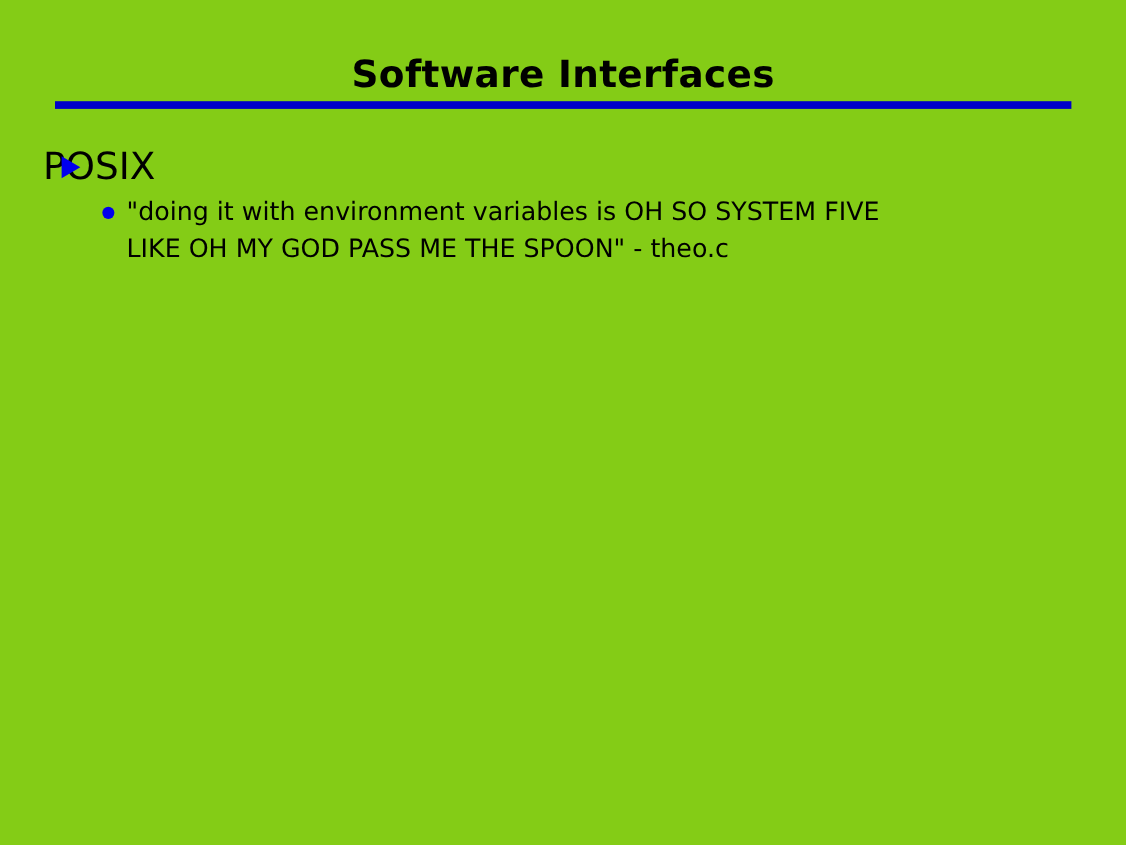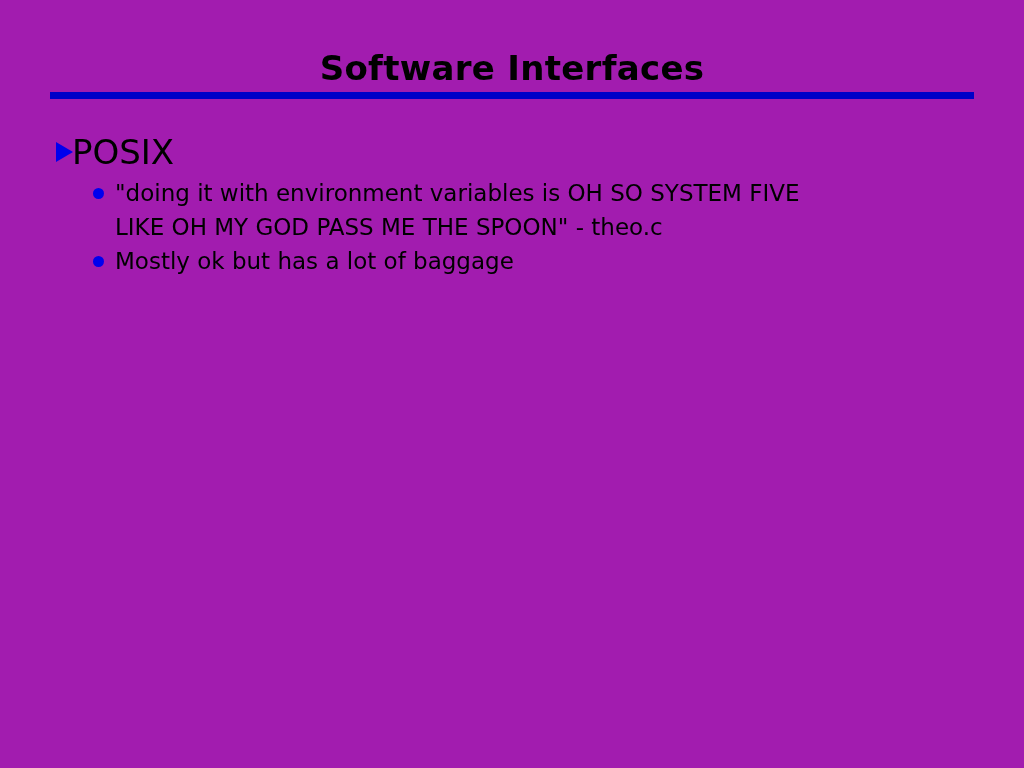--- a/index.html
+++ b/index.html
@@ -10,21 +10,21 @@
     width: 1024px;
     height: 768px;
     background: #ffffff;
     font-family: "DejaVu Sans", sans-serif;
     overflow: hidden;
   }
   .slide {
     position: relative;
     width: 1024px;
     height: 768px;
-    background: #a21caf;
+    background: #84cc16;
   }
 
   
   .title-block {
     position: absolute;
     left: 0;
     top: 48px;
     width: 1024px;
     text-align: center;
   }
@@ -51,21 +51,21 @@
   
   .body-block {
     position: absolute;
     left: 0;
     top: 128px;
     width: 1024px;
   }
 
   .level1 {
     position: relative;
-    padding-left: 72px;
+    padding-left: 39px;
     margin: 0;
     min-height: 44px;
   }
   .level1 .l1-text {
     font-family: "DejaVu Sans", sans-serif;
     font-size: 34px;
     line-height: 48px;
     color: #000000;
     display: block;
     white-space: pre-line;
@@ -125,23 +125,19 @@
       <span class="tri-bullet"></span>
       <span class="l1-text">POSIX</span>
     </div>
 
     <div class="level2">
       <span class="dot-bullet"></span>
       <span class="l2-text">"doing it with environment variables is OH SO SYSTEM FIVE
 LIKE OH MY GOD PASS ME THE SPOON" - theo.c</span>
     </div>
 
-    <div class="level2">
-      <span class="dot-bullet"></span>
-      <span class="l2-text">Mostly ok but has a lot of baggage</span>
-    </div>
 
     <div class="gap-block"></div>
 
 
 
   </div>
 </div>
 
 </body></html>

